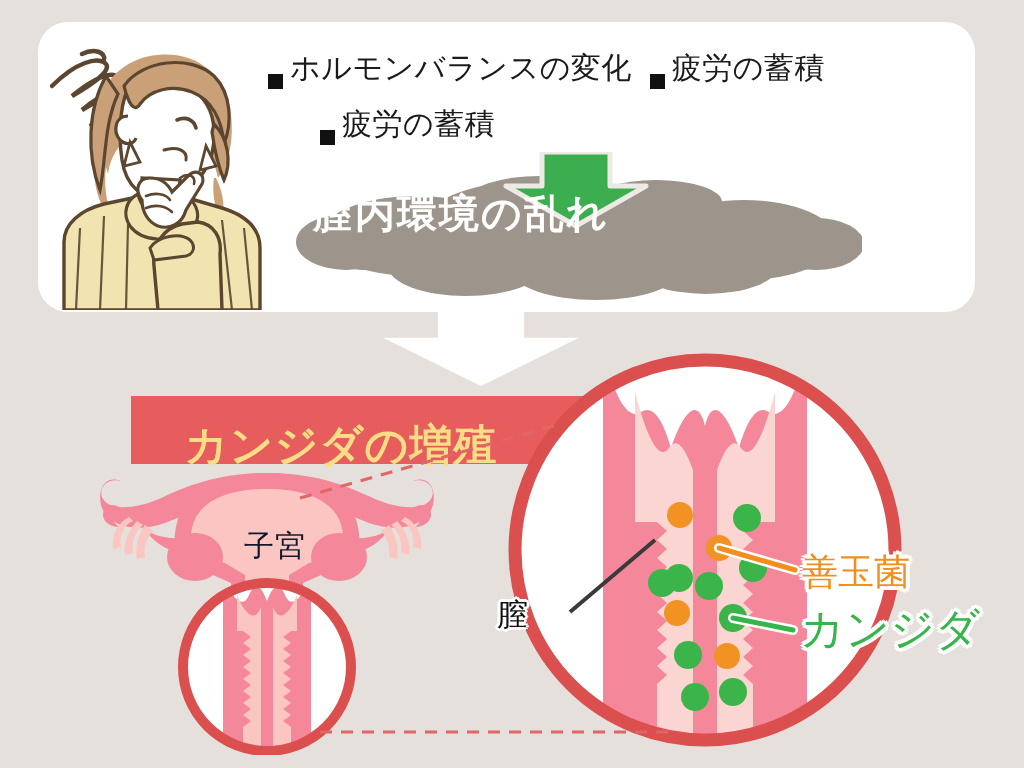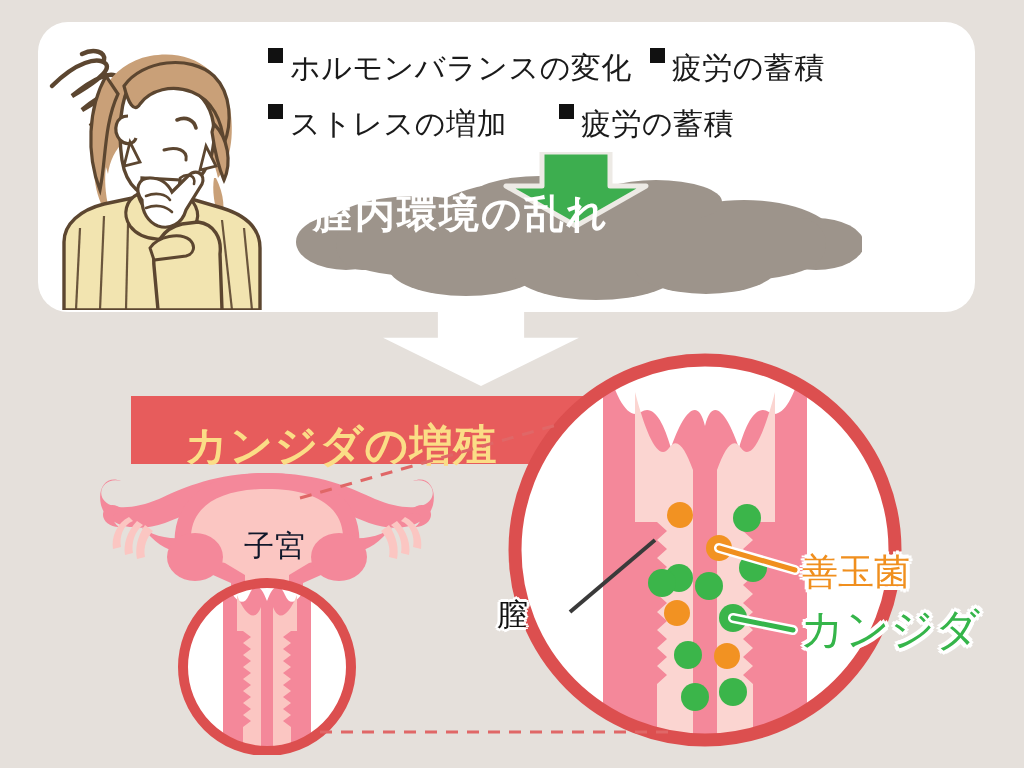--- a/index.html
+++ b/index.html
@@ -29,21 +29,21 @@
   .woman{position:absolute;left:46px;top:28px;width:230px;height:282px;overflow:hidden;}
 
   
   .bullets{
     position:absolute;left:268px;top:46px;width:700px;height:120px;
     color:#1A1A1A;
   }
   .brow{display:flex;align-items:baseline;}
   .brow.r1{position:absolute;left:0;top:2px;}
   .brow.r2{position:absolute;left:0;top:58px;}
-  .bitem{display:flex;align-items:flex-start;white-space:nowrap;font-size:30px;letter-spacing:0.5px;}
+  .bitem{display:flex;align-items:flex-end;white-space:nowrap;font-size:30px;letter-spacing:0.5px;}
   .sq{display:inline-block;width:15px;height:15px;background:#111;margin-right:7px;flex:none;}
   .gap-a{width:18px;}
   .gap-b{width:52px;}
 
   
   .cloud-wrap{position:absolute;left:296px;top:170px;width:566px;height:132px;}
   .cloud-text{
     position:absolute;left:0;top:186px;width:930px;text-align:center;
     color:#FFFFFF;font-size:40px;font-weight:bold;letter-spacing:2px;
     pointer-events:none;
@@ -182,24 +182,20 @@
         <span class="sq"></span>
         <span>ホルモンバランスの変化</span>
       </div>
       <div class="gap-a"></div>
       <div class="bitem">
         <span class="sq"></span>
         <span>疲労の蓄積</span>
       </div>
     </div>
     <div class="brow r2">
-      <div class="bitem">
-        <span class="sq"></span>
-        <span>ストレスの増加</span>
-      </div>
       <div class="gap-b"></div>
       <div class="bitem">
         <span class="sq"></span>
         <span>疲労の蓄積</span>
       </div>
     </div>
   </div>
 
   <div class="cloud-wrap">
     <svg width="566" height="132" viewBox="0 0 566 132">

